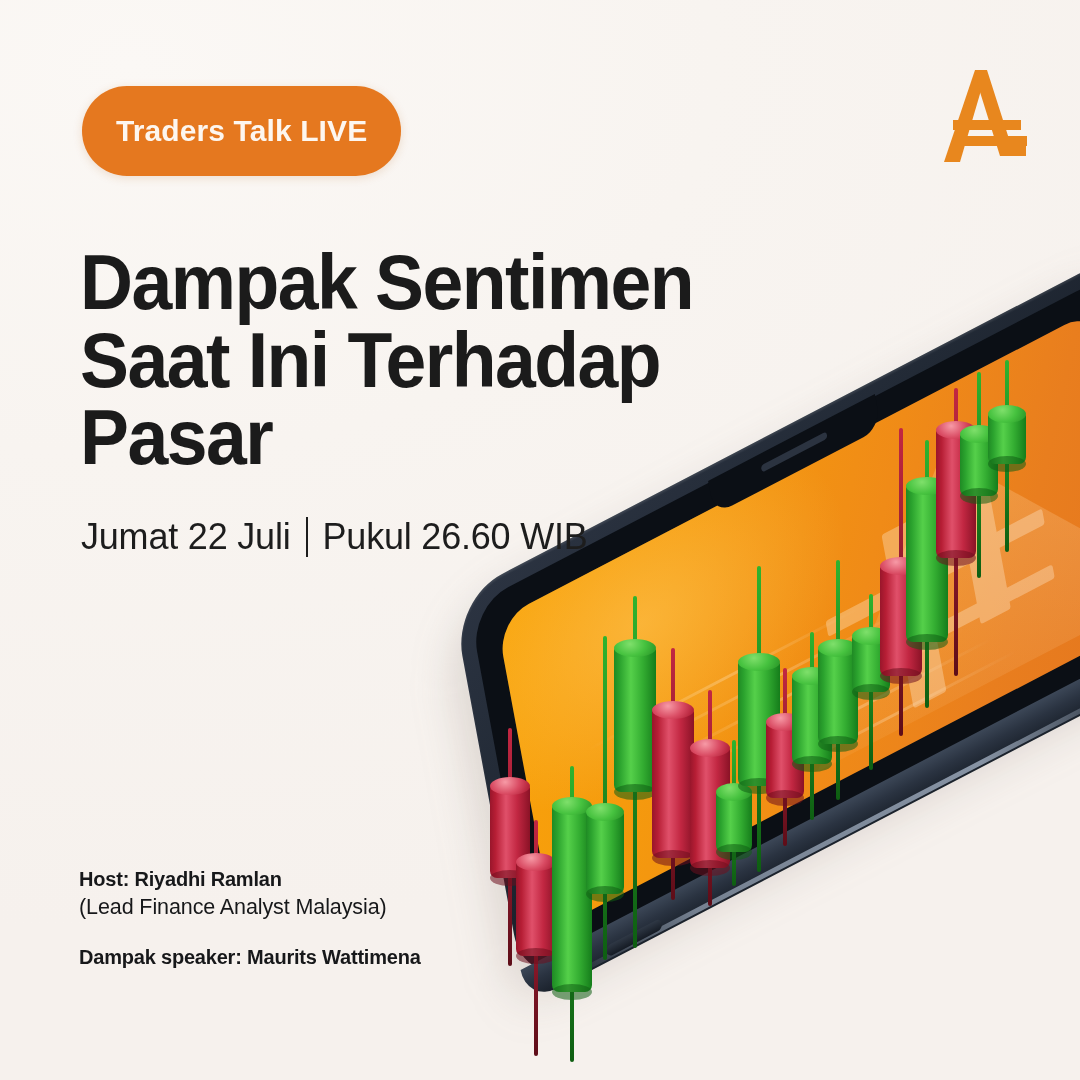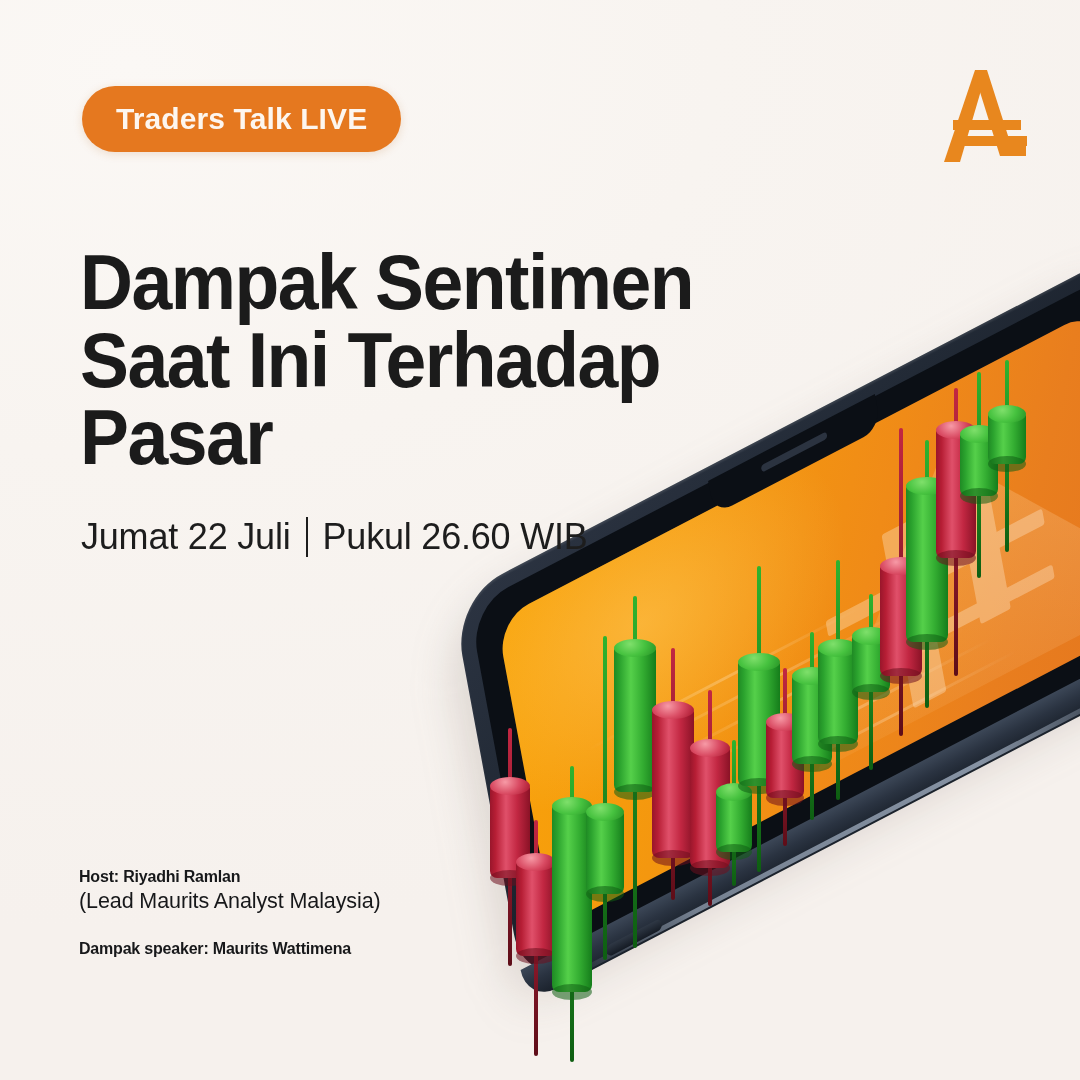--- a/index.html
+++ b/index.html
@@ -17,21 +17,21 @@
       radial-gradient(120% 80% at 12% 6%, #FBF8F5 0%, #F8F4F0 45%, #F6F1ED 100%);
   }
 
   
   .logo{position:absolute;left:934px;top:64px;width:100px;height:104px;}
   .logo svg{display:block;width:100%;height:100%;}
 
   
   .badge{
     position:absolute;left:82px;top:86px;
-    height:66px;padding:0 34px;
+    height:66px;padding:12px 34px;
     display:flex;align-items:center;justify-content:center;
     background:#E5781F;border-radius:999px;
     box-shadow:0 2px 10px rgba(180,100,30,.18);
   }
   .badge span{
     color:#FDF6EF;font-size:30px;font-weight:700;letter-spacing:.1px;
     white-space:nowrap;
   }
 
   
@@ -52,21 +52,21 @@
     white-space:nowrap;
   }
   .daterow .sep{
     display:inline-block;width:2px;height:40px;background:#1D1D1D;
   }
 
   
   .credits{position:absolute;left:79px;top:866px;color:#17181A;}
   .cred-block{margin-bottom:22px;}
   .cred-block:last-child{margin-bottom:0;}
-  .cred-name{font-size:16px;font-weight:700;letter-spacing:-.2px;line-height:1.34;white-space:nowrap;}
+  .cred-name{font-size:20px;font-weight:700;letter-spacing:-.2px;line-height:1.34;white-space:nowrap;}
   .cred-role{font-size:21.5px;font-weight:400;letter-spacing:-.1px;line-height:1.34;white-space:nowrap;}
 
   
   .phone-stage{
     position:absolute;left:0;top:0;width:1080px;height:1080px;
     pointer-events:none;
   }
   .phone{
     position:absolute;left:452px;top:600px;
     width:760px;height:392px;
@@ -393,19 +393,19 @@
 
   <div class="daterow">
     <span>Jumat 22 Juli</span>
     <span class="sep"></span>
     <span>Pukul 26.60 WIB</span>
   </div>
 
   <div class="credits">
     <div class="cred-block">
       <div class="cred-name">Host: Riyadhi Ramlan</div>
-      <div class="cred-role">(Lead Maurits Analyst Malaysia)</div>
+      <div class="cred-role">(Lead Finance Analyst Malaysia)</div>
     </div>
     <div class="cred-block">
       <div class="cred-name">Dampak speaker: Maurits Wattimena</div>
     </div>
   </div>
 </div>
 
 </body></html>

